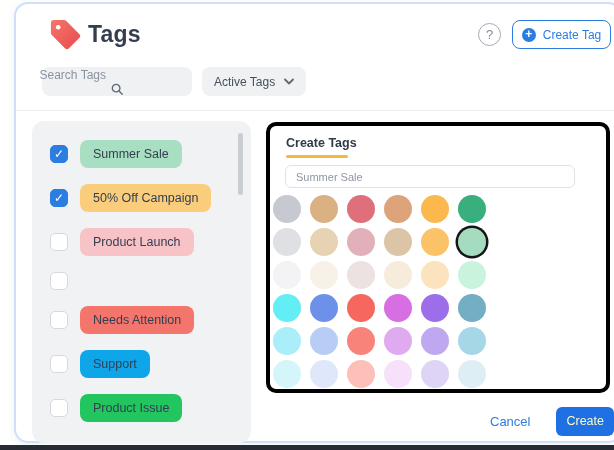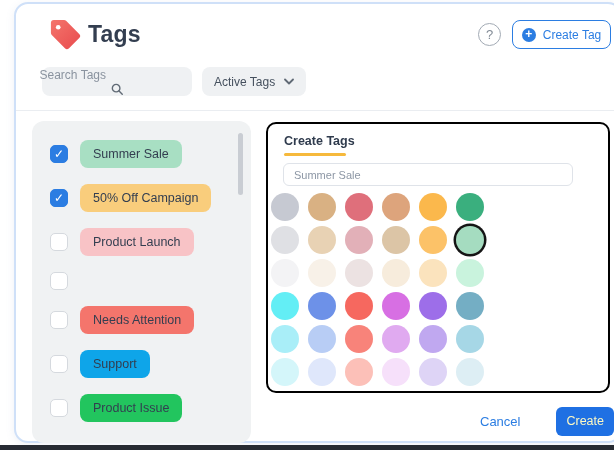--- a/index.html
+++ b/index.html
@@ -64,40 +64,40 @@
   .checkbox.checked { background: #2b7de2; border-color: #2b7de2; }
   .chip {
     margin-left: 12px; height: 28px; line-height: 28px; padding: 0 13px;
     border-radius: 8px; font-size: 12.5px; color: #333e50; white-space: nowrap; cursor: pointer;
   }
   .scroll-thumb { position: absolute; right: 8px; top: 12px; width: 5px; height: 62px; background: #c9cdd3; border-radius: 3px; cursor: pointer; }
 
   
   .create-box {
     position: absolute; left: 250px; top: 118px; width: 344px; height: 271px;
-    background: #fff; border: 2px solid #000000; border-radius: 10px;
+    background: #fff; border: 4px solid #000000; border-radius: 10px;
   }
   .create-title { position: absolute; left: 16px; top: 10px; font-size: 12.5px; font-weight: bold; color: #2f3b4d; }
   .title-underline { position: absolute; left: 16px; top: 29px; width: 62px; height: 3px; border-radius: 2px; background: #f6b93c; }
   .tag-name-input {
     position: absolute; left: 15px; top: 39px; width: 290px; height: 23px;
     border: 1px solid #dfe3e9; border-radius: 6px; padding: 0 10px;
     font-size: 11px; color: #8d97a5; font-family: "Liberation Sans", sans-serif; outline: none;
   }
   .palette {
     position: absolute; left: 3px; top: 69px;
     display: grid; grid-template-columns: repeat(6, 28px); gap: 5px 9px;
   }
   .swatch { width: 28px; height: 28px; border-radius: 50%; cursor: pointer; }
   .swatch.selected { box-shadow: 0 0 0 2.5px #151515; }
 
   
   .footer-actions {
     position: absolute; left: 250px; top: 402px; width: 348px; height: 30px;
-    display: flex; align-items: center; justify-content: flex-end; gap: 36px;
+    display: flex; align-items: center; justify-content: flex-end; gap: 26px;
   }
   .cancel-link { font-size: 13px; color: #2b7de2; cursor: pointer; }
   .create-btn {
     min-width: 57px; height: 29px; padding: 0 10px; background: #1f70e3; border: none; border-radius: 6px;
     color: #fef9c3; font-size: 12.5px; font-family: "Liberation Sans", sans-serif; cursor: pointer;
   }
 </style>
 </head>
 <body>
 

